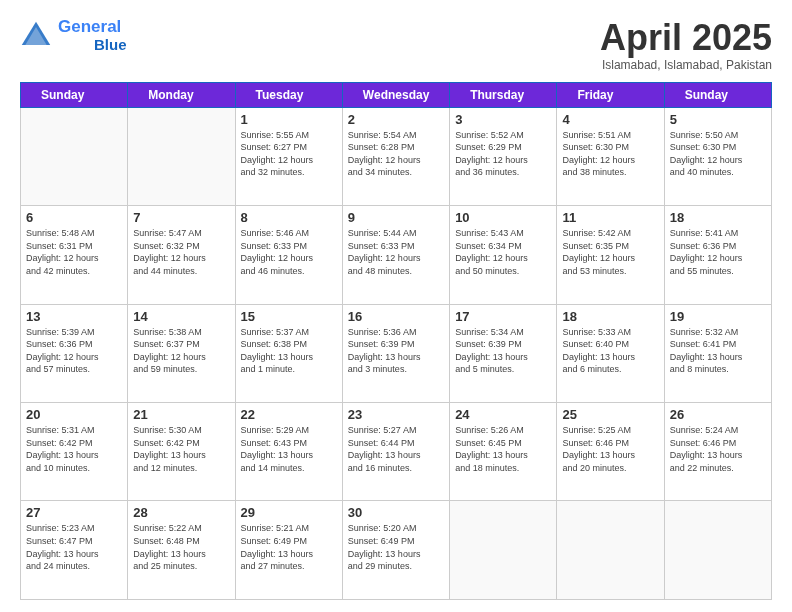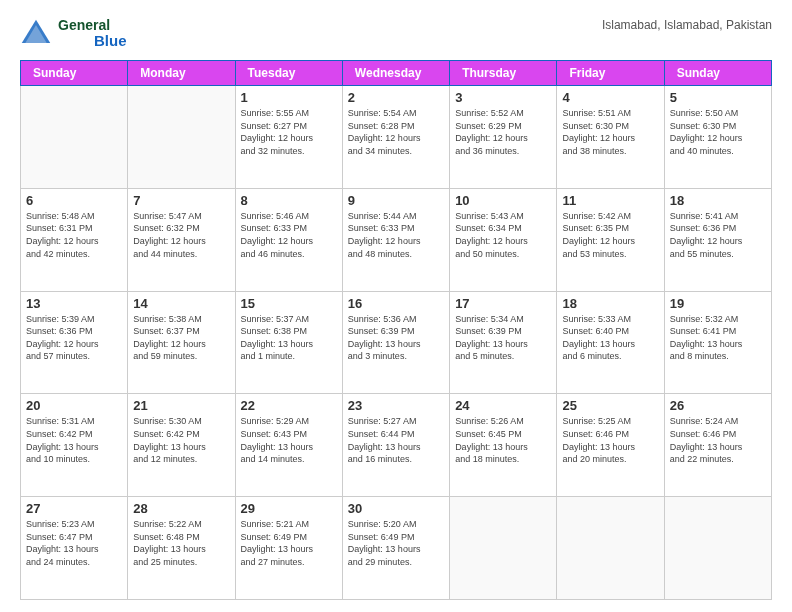--- a/index.html
+++ b/index.html
@@ -27,23 +27,23 @@
       display: flex;
       align-items: center;
       gap: 6px;
     }
     .logo-text {
       display: flex;
       flex-direction: column;
       line-height: 1.1;
     }
     .logo-general {
-      font-size: 14px;
-      font-weight: bold;
-      color: #14532d;
+      font-size: 17px;
+      font-weight: bold;
+      color: #3b82f6;
     }
     .logo-blue {
       font-size: 15px;
       font-weight: bold;
       color: #1565c0;
       margin-left: 36px;
     }
     .logo-icon {
       width: 32px;
       height: 32px;
@@ -61,25 +61,25 @@
       font-size: 12px;
       color: #555;
     }
     .calendar {
       flex: 1;
       border-collapse: collapse;
       width: 100%;
       table-layout: fixed;
     }
     .calendar th {
-      background: #d946ef;
+      background: #6d28d9;
       color: #fff;
       font-size: 12px;
       font-weight: bold;
-      padding: 5px 12px;
+      padding: 5px 20px;
       text-align: left;
       border: 1px solid #1565c0;
     }
     .calendar td {
       border: 1px solid #ccc;
       vertical-align: top;
       padding: 4px 5px;
       font-size: 9.5px;
       color: #333;
       height: 82px;
@@ -113,20 +113,21 @@
       <svg class="logo-icon" viewBox="0 0 36 36">
         <polygon points="18,2 34,28 2,28" fill="#1565c0" opacity="0.85"></polygon>
         <polygon points="18,8 30,28 6,28" fill="#fff" opacity="0.3"></polygon>
       </svg>
       <div class="logo-text">
         <span class="logo-general">General</span>
         <span class="logo-blue">Blue</span>
       </div>
     </div>
     <div class="title-block">
+      <div class="month-title">April 2025</div>
       <div class="location">Islamabad, Islamabad, Pakistan</div>
     </div>
   </div>
 
   <table class="calendar" id="calendar-table">
     <thead>
       <tr id="thead-row">
           <th>Sunday</th>
           <th>Monday</th>
           <th>Tuesday</th>

